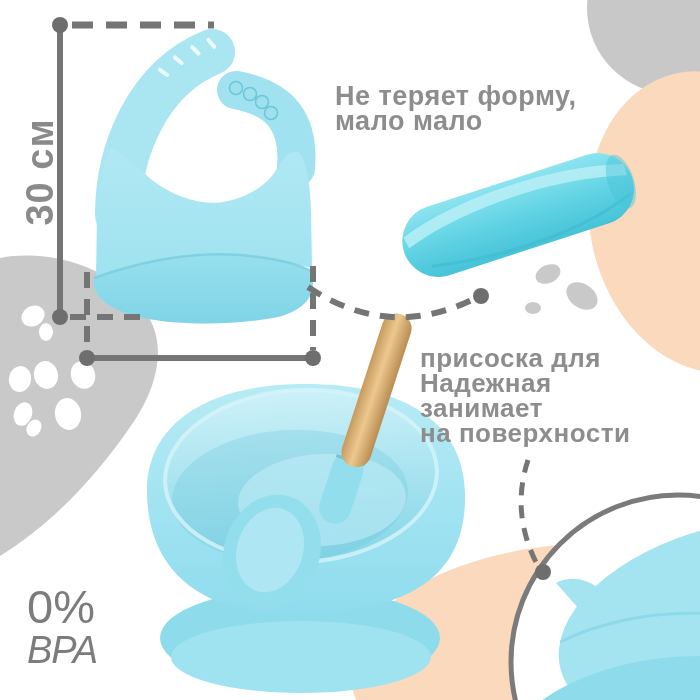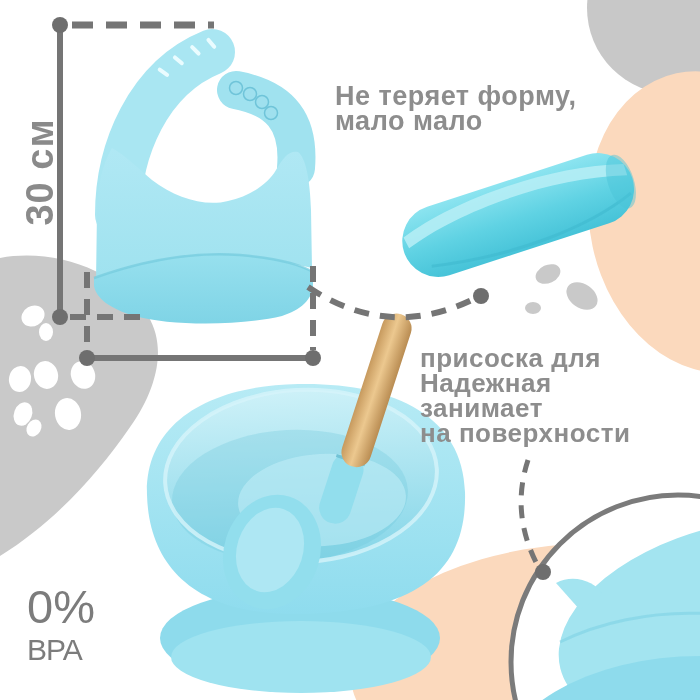--- a/index.html
+++ b/index.html
@@ -19,21 +19,21 @@
     position:absolute;color:#8a8a8a;font-weight:bold;text-align:center;letter-spacing:1px;
   }
   .dim-height{left:-28px;top:152px;width:136px;height:40px;line-height:40px;
     font-size:38px;transform:rotate(-90deg);}
   .dim-width{left:140px;top:318px;width:135px;font-size:34px;line-height:36px;}
   .bpa{
     position:absolute;left:27px;top:584px;color:#7c7c7c;font-weight:normal;text-align:left;
   }
   .bpa span{display:block;}
   .bpa .l1{font-size:47px;line-height:46px;}
-  .bpa .l2{font-size:30px;line-height:40px;letter-spacing:-1px;}
+  .bpa .l2{font-size:38px;line-height:40px;letter-spacing:-1px;font-style:italic;}
 </style>
 </head>
 <body>
 
 <div class="canvas">
 
   <svg width="700" height="700" viewBox="0 0 700 700">
     <defs>
       <linearGradient id="bibGrad" x1="0" y1="0" x2="0" y2="1">
         <stop offset="0" stop-color="#b0e8f4"></stop>

